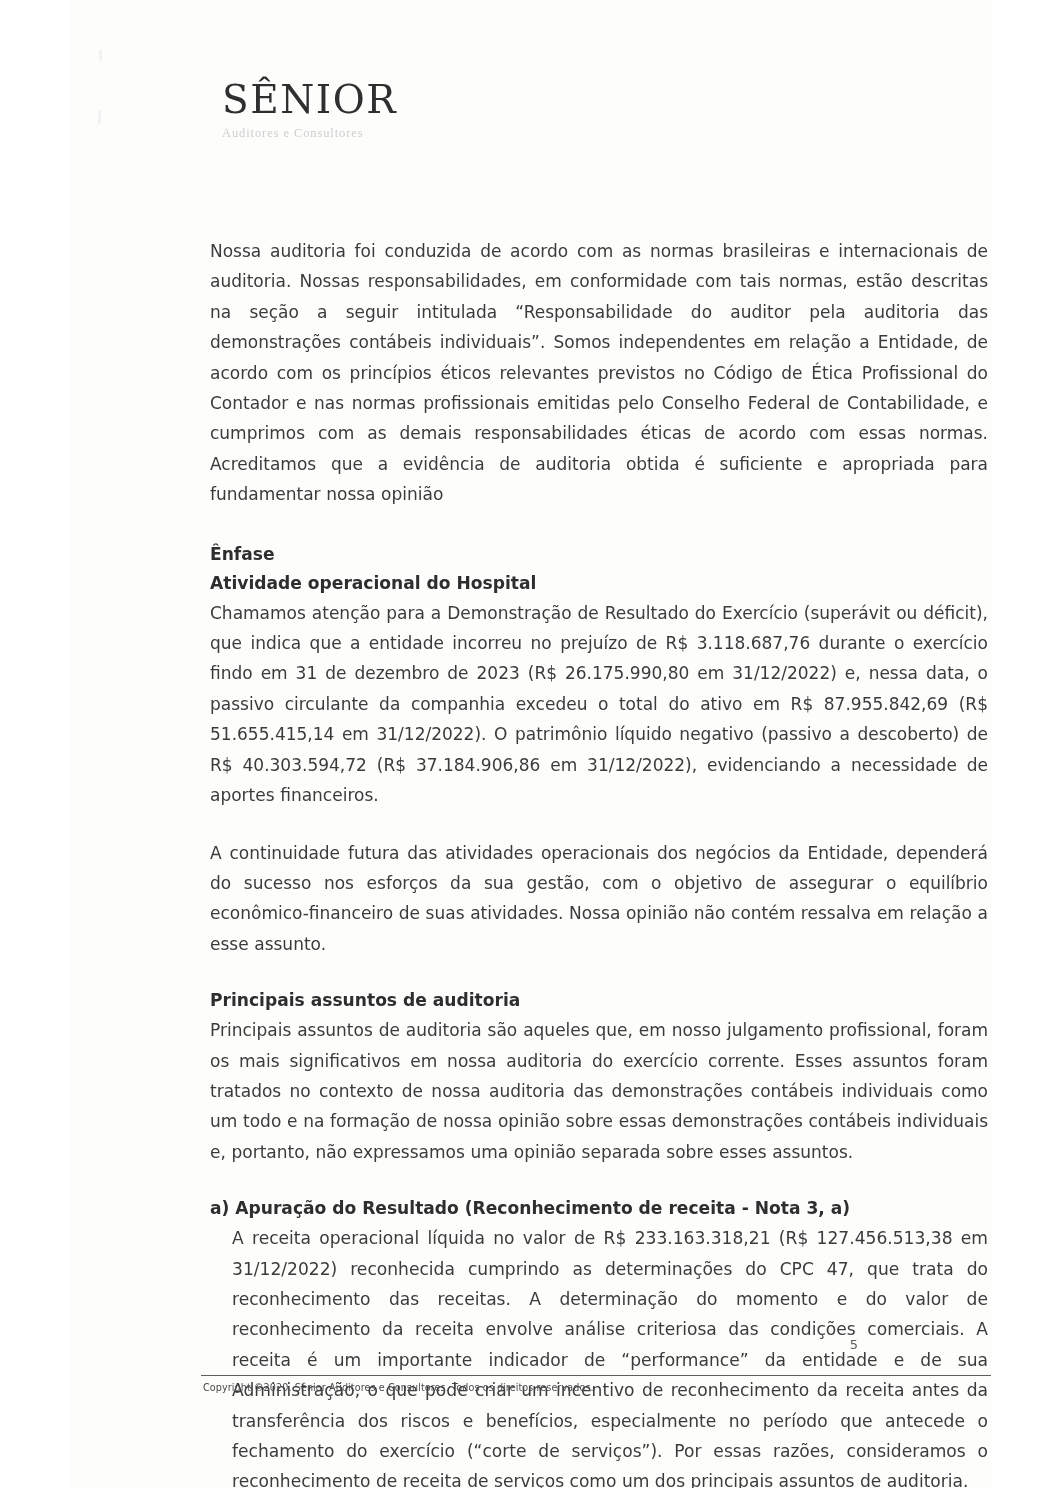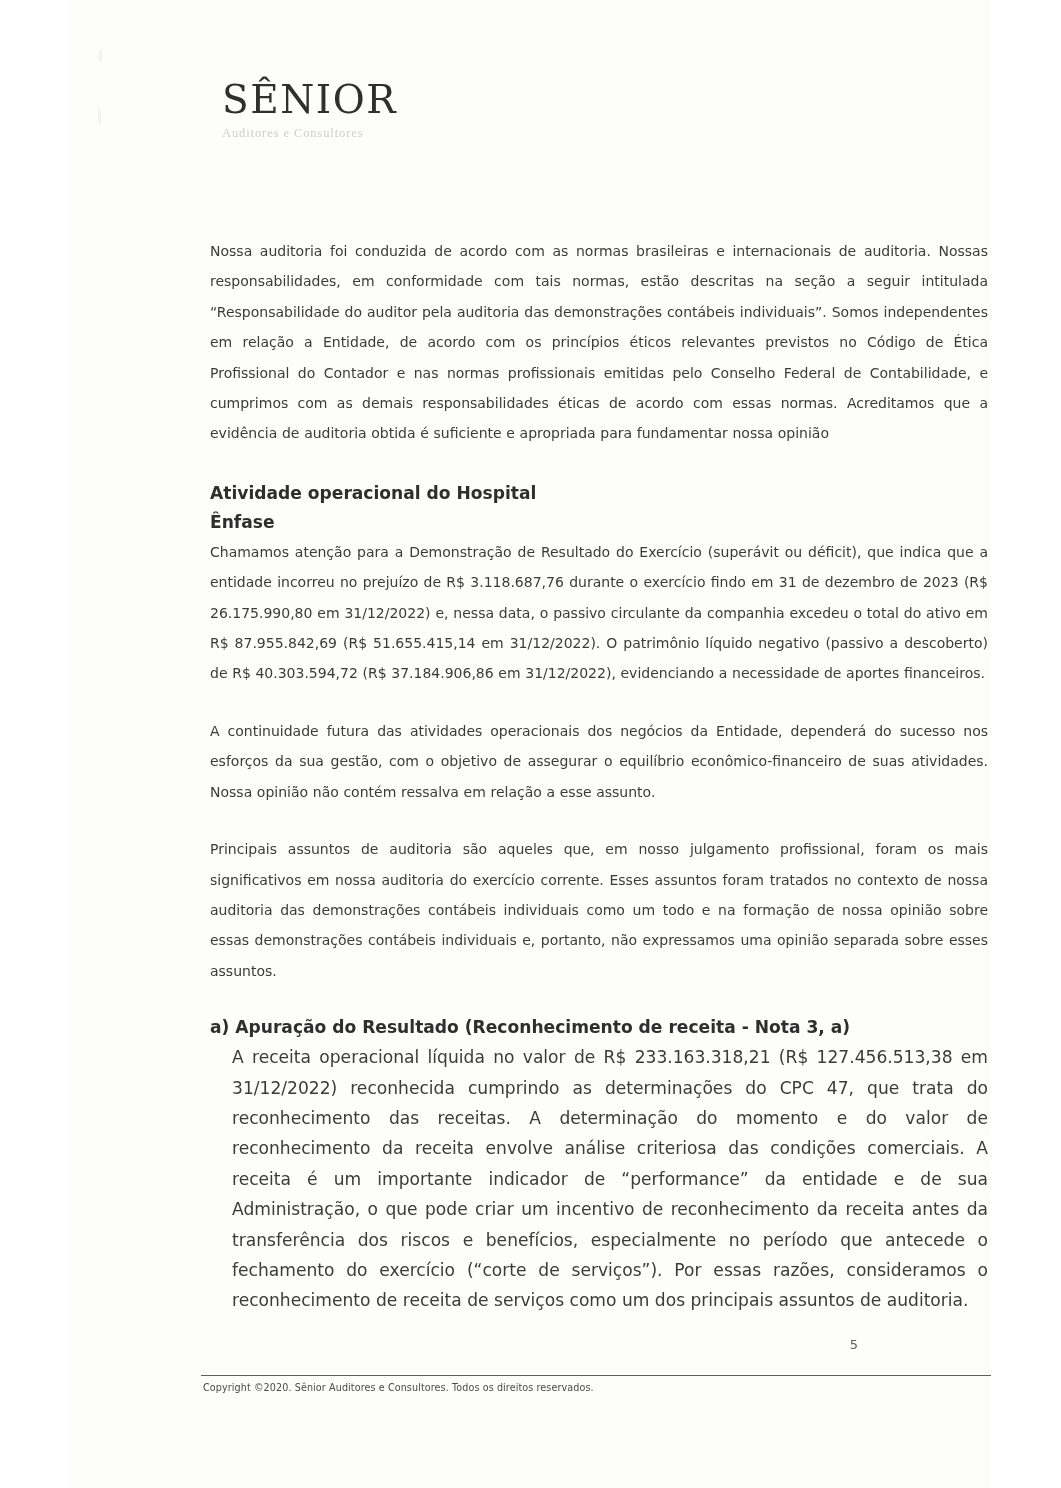--- a/index.html
+++ b/index.html
@@ -57,21 +57,21 @@
   .content {
     position: absolute;
     left: 140px;
     top: 236px;
     width: 778px;
   }
 
   p.body-par {
     margin: 0 0 0 0;
     text-align: justify;
-    font-size: 14px;
+    font-size: 17px;
     line-height: 30.4px;
     color: #3b3b3b;
     word-spacing: .2px;
   }
   p.body-par.last-ragged {
     text-align-last: left;
   }
 
   h3.section-head {
     margin: 0;
@@ -132,32 +132,33 @@
     <div class="logo-word">SÊNIOR</div>
     <div class="logo-tagline">Auditores e Consultores</div>
   </div>
 
   <div class="content">
 
     <p class="body-par last-ragged">Nossa auditoria foi conduzida de acordo com as normas brasileiras e internacionais de auditoria. Nossas responsabilidades, em conformidade com tais normas, estão descritas na seção a seguir intitulada “Responsabilidade do auditor pela auditoria das demonstrações contábeis individuais”. Somos independentes em relação a Entidade, de acordo com os princípios éticos relevantes previstos no Código de Ética Profissional do Contador e nas normas profissionais emitidas pelo Conselho Federal de Contabilidade, e cumprimos com as demais responsabilidades éticas de acordo com essas normas. Acreditamos que a evidência de auditoria obtida é suficiente e apropriada para fundamentar nossa opinião</p>
 
     <div class="gap-lg"></div>
 
+    <h3 class="section-head">Ênfase</h3>
+
     <h3 class="section-head">Atividade operacional do Hospital</h3>
-
-    <h3 class="section-head">Ênfase</h3>
 
     <p class="body-par last-ragged">Chamamos atenção para a Demonstração de Resultado do Exercício (superávit ou déficit), que indica que a entidade incorreu no prejuízo de R$ 3.118.687,76 durante o exercício findo em 31 de dezembro de 2023 (R$ 26.175.990,80 em 31/12/2022) e, nessa data, o passivo circulante da companhia excedeu o total do ativo em R$ 87.955.842,69 (R$ 51.655.415,14 em 31/12/2022). O patrimônio líquido negativo (passivo a descoberto) de R$ 40.303.594,72 (R$ 37.184.906,86 em 31/12/2022), evidenciando a necessidade de aportes financeiros.</p>
 
     <div class="gap-md"></div>
 
     <p class="body-par last-ragged">A continuidade futura das atividades operacionais dos negócios da Entidade, dependerá do sucesso nos esforços da sua gestão, com o objetivo de assegurar o equilíbrio econômico-financeiro de suas atividades. Nossa opinião não contém ressalva em relação a esse assunto.</p>
 
     <div class="gap-md"></div>
 
+    <h3 class="section-head">Principais assuntos de auditoria</h3>
 
     <p class="body-par last-ragged">Principais assuntos de auditoria são aqueles que, em nosso julgamento profissional, foram os mais significativos em nossa auditoria do exercício corrente. Esses assuntos foram tratados no contexto de nossa auditoria das demonstrações contábeis individuais como um todo e na formação de nossa opinião sobre essas demonstrações contábeis individuais e, portanto, não expressamos uma opinião separada sobre esses assuntos.</p>
 
     <div class="gap-md"></div>
 
     <h3 class="section-head">a) Apuração do Resultado (Reconhecimento de receita - Nota 3, a)</h3>
 
     <p class="indent-par last-ragged">A receita operacional líquida no valor de R$ 233.163.318,21 (R$ 127.456.513,38 em 31/12/2022) reconhecida cumprindo as determinações do CPC 47, que trata do reconhecimento das receitas. A determinação do momento e do valor de reconhecimento da receita envolve análise criteriosa das condições comerciais. A receita é um importante indicador de “performance” da entidade e de sua Administração, o que pode criar um incentivo de reconhecimento da receita antes da transferência dos riscos e benefícios, especialmente no período que antecede o fechamento do exercício (“corte de serviços”). Por essas razões, consideramos o reconhecimento de receita de serviços como um dos principais assuntos de auditoria.</p>
 
   </div>

